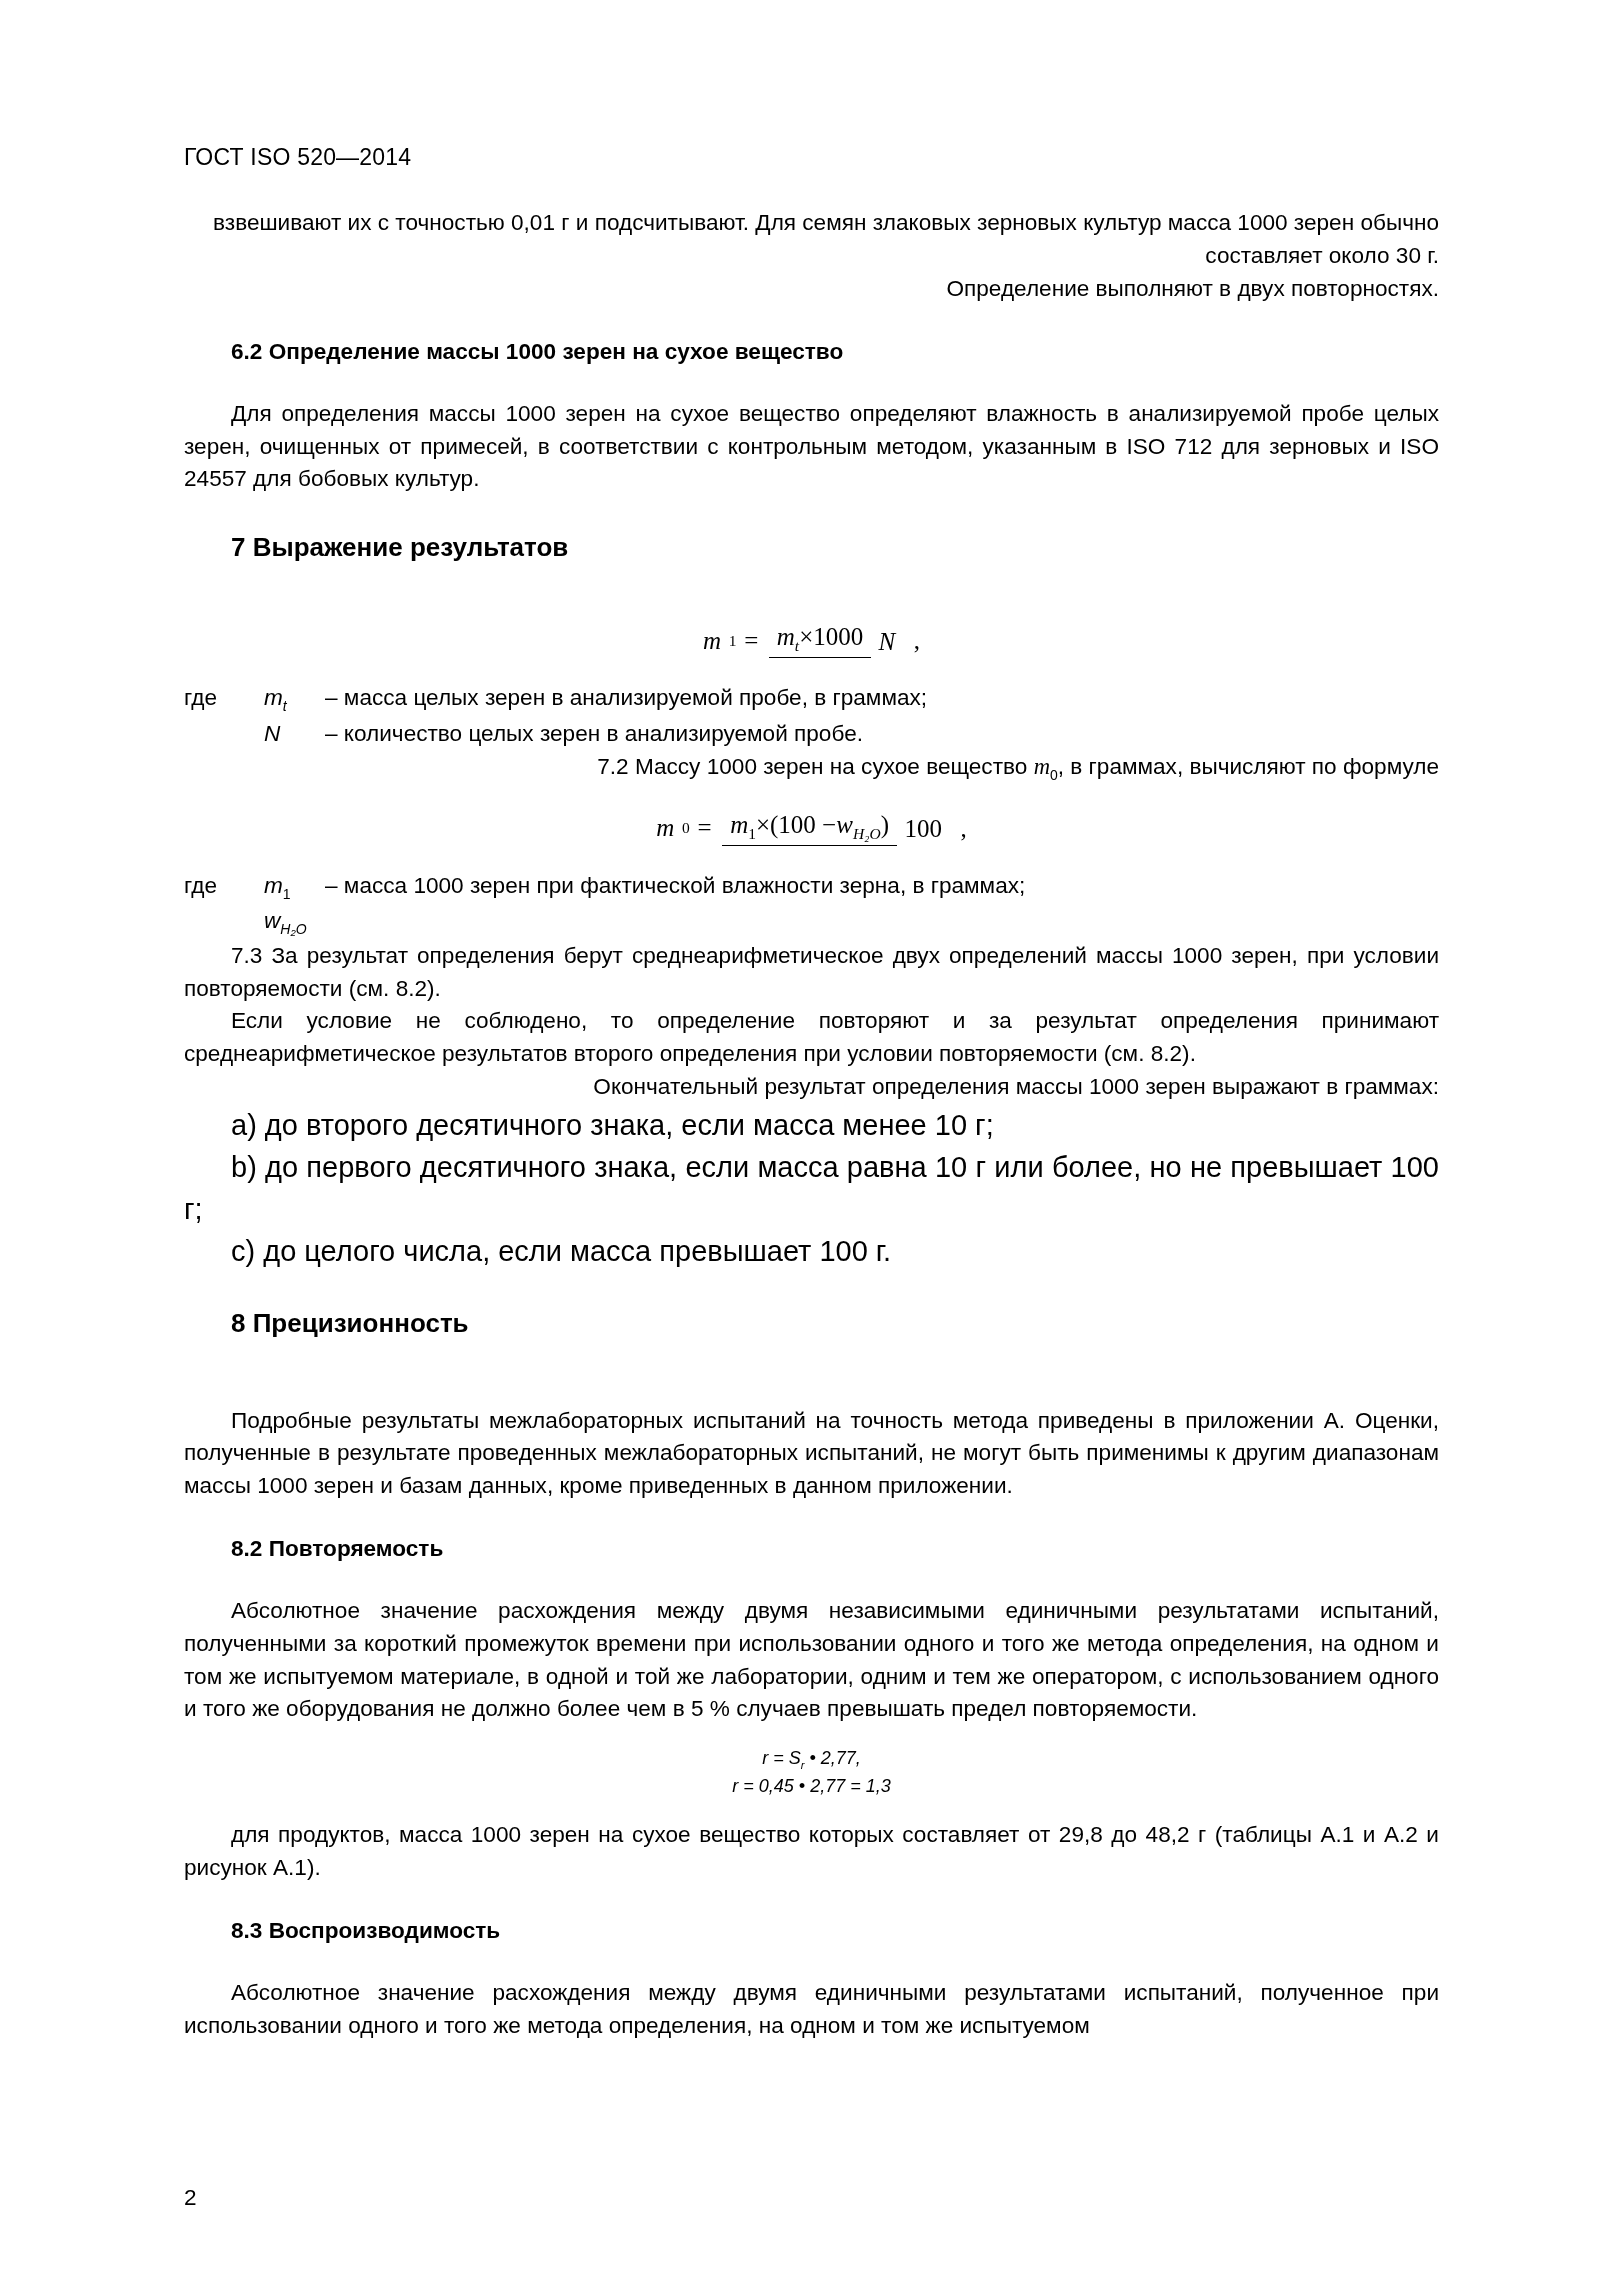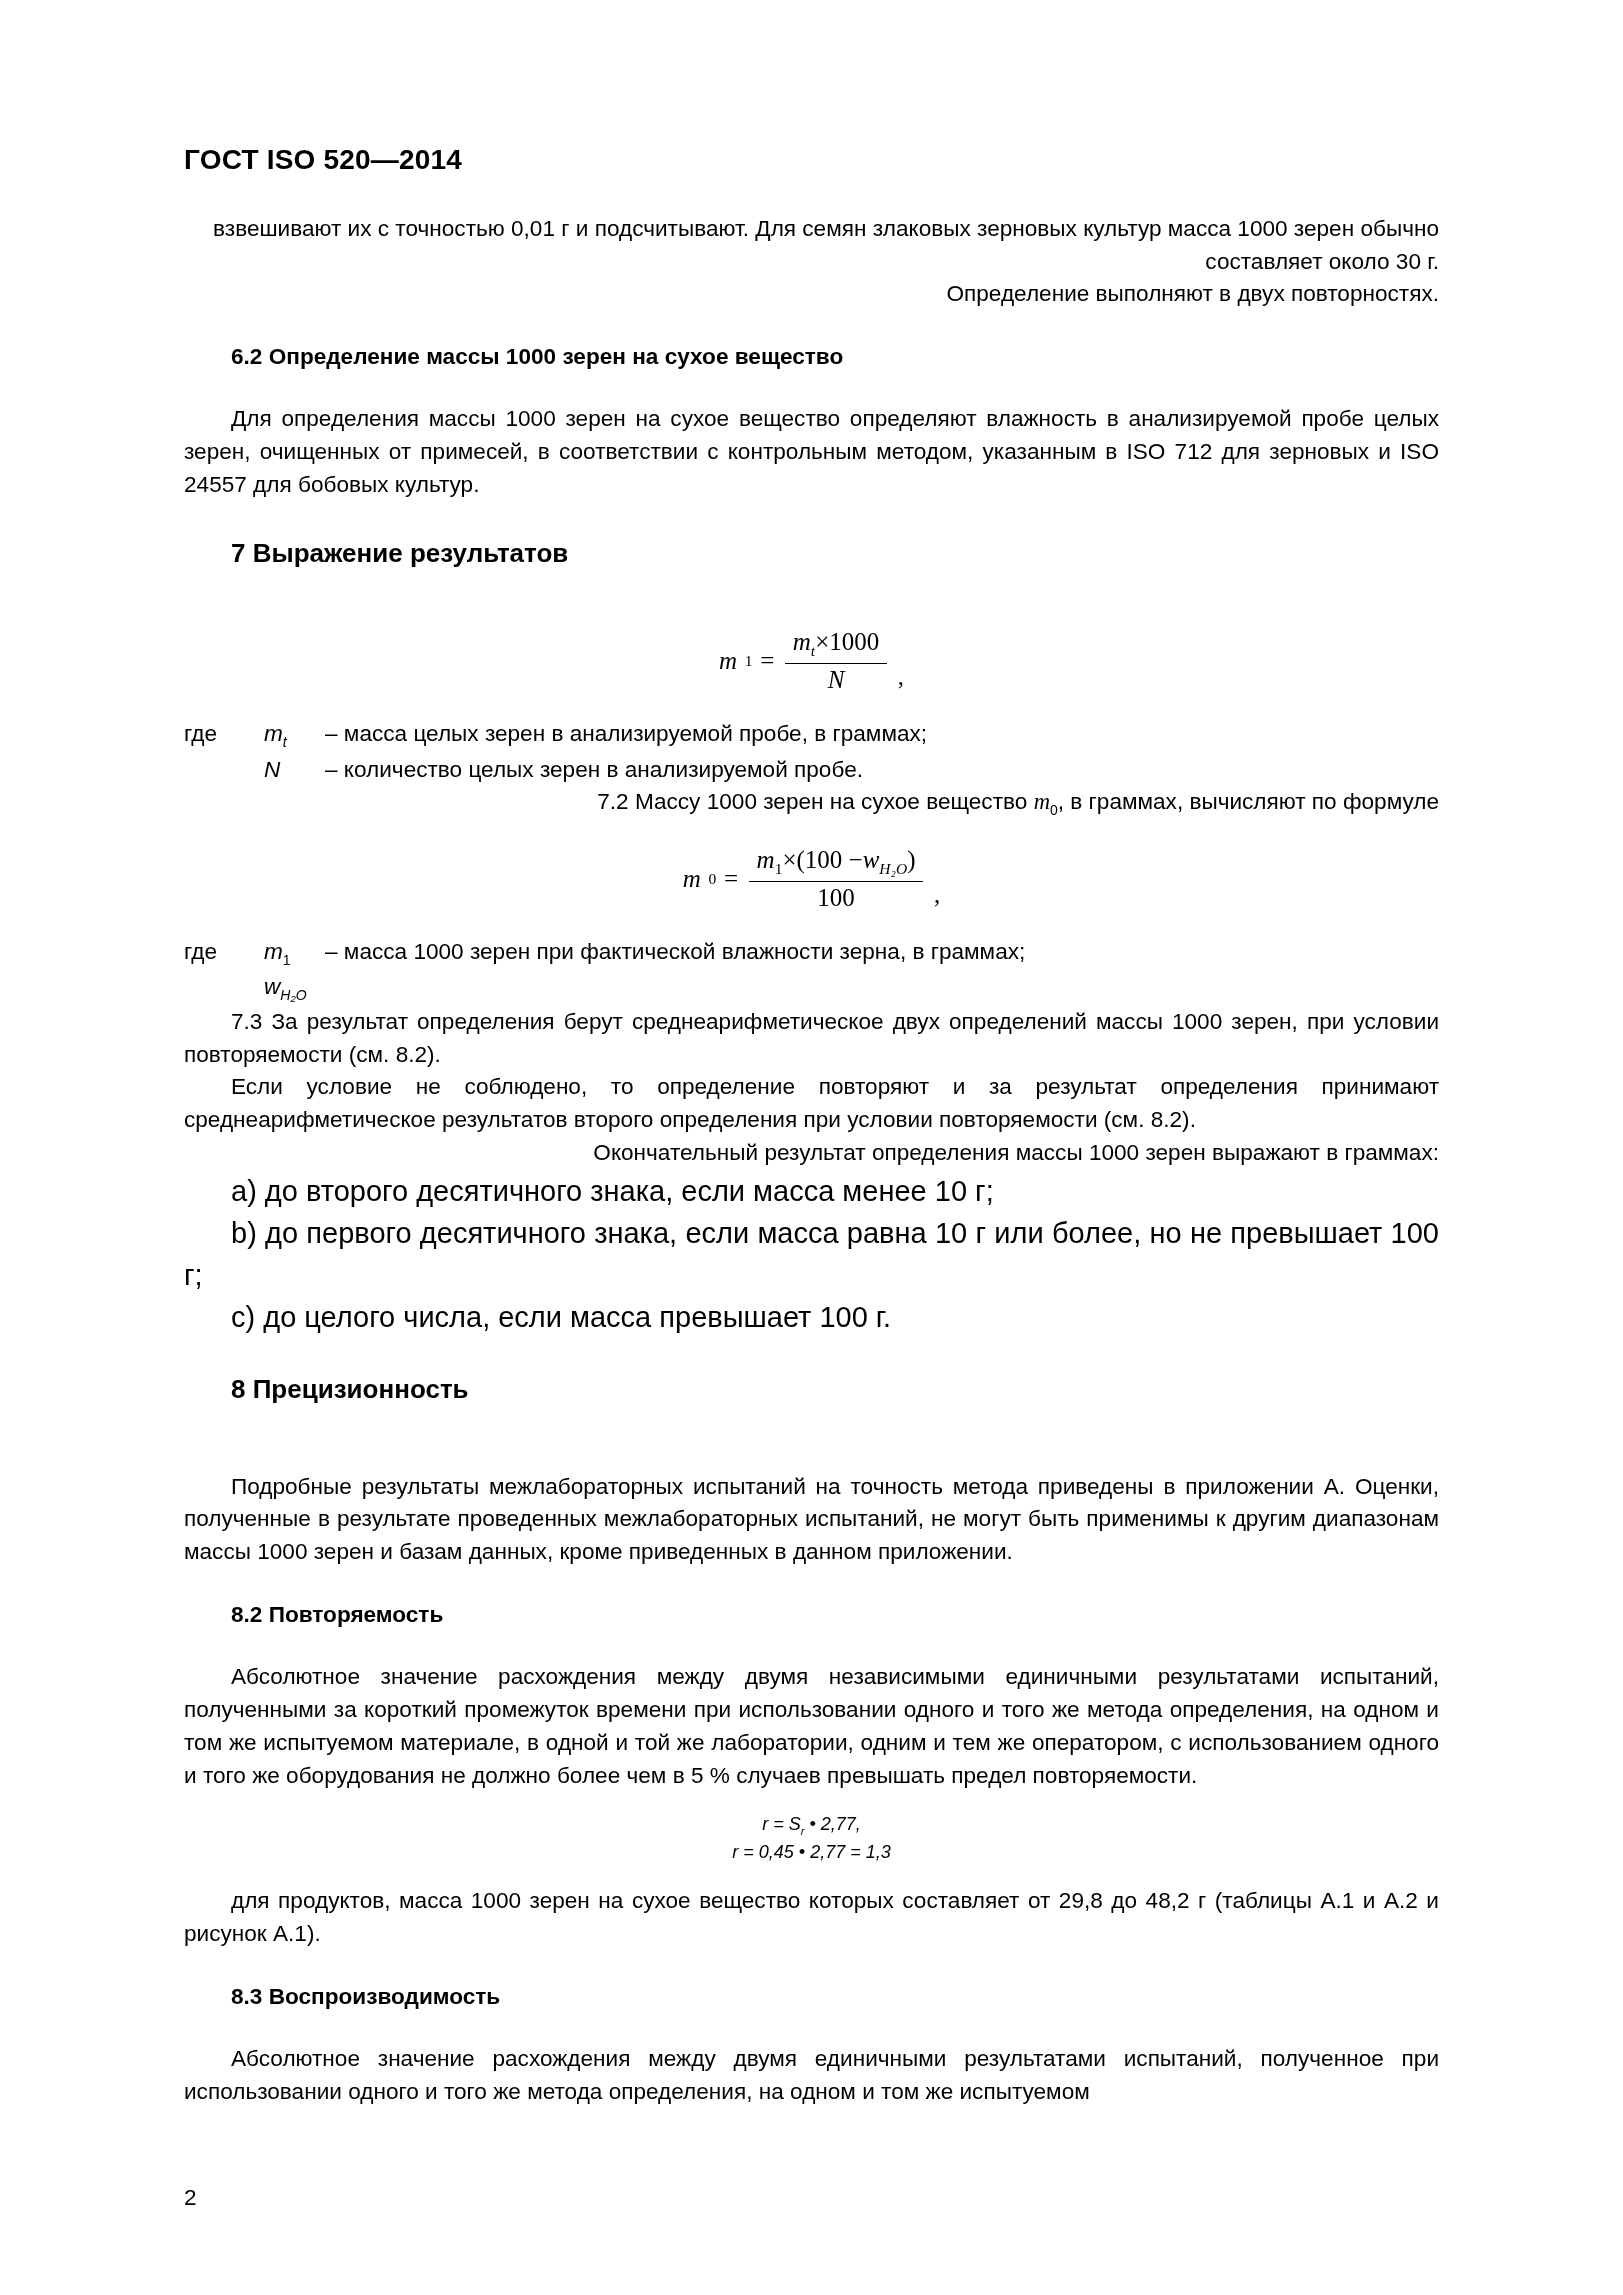--- a/index.html
+++ b/index.html
@@ -20,22 +20,22 @@
     padding: 0;
     overflow: hidden;
   }
   .content {
     position: absolute;
     left: 184px;
     top: 145px;
     width: 1255px;
   }
   .doc-header {
-    font-size: 28px;
-    font-weight: bold;
+    font-size: 23px;
+    font-weight: normal;
     letter-spacing: 0.2px;
     margin: 0 0 37px 0;
     line-height: 1.1;
   }
   p {
     margin: 0;
     font-size: 22.6px;
     line-height: 1.45;
     text-align: justify;
     text-justify: inter-word;
@@ -80,21 +80,21 @@
     font-family: "Liberation Serif", serif;
   }
   .sub-i {
     font-size: 0.62em;
     vertical-align: sub;
     font-style: italic;
     font-family: "Liberation Serif", serif;
   }
   .frac {
     display: inline-flex;
-    flex-direction: column;
+    flex-direction: row;
     align-items: center;
     vertical-align: middle;
     margin: 0 3.1px;
   }
   .frac .num {
     padding: 0 7.7px 2.3px 7.7px;
     border-bottom: 1.5px solid #000;
     white-space: nowrap;
   }
   .frac .den {

